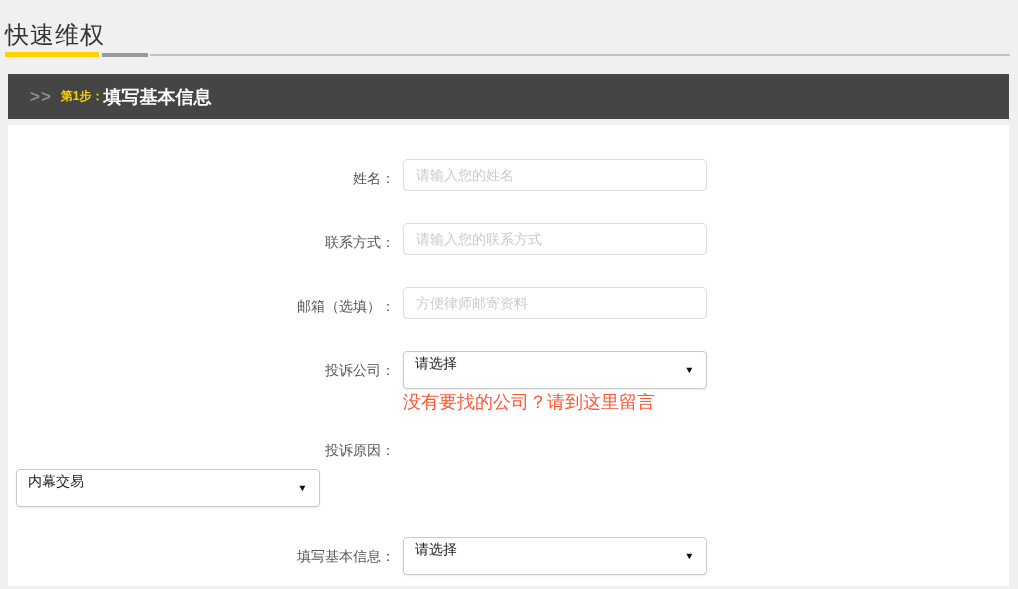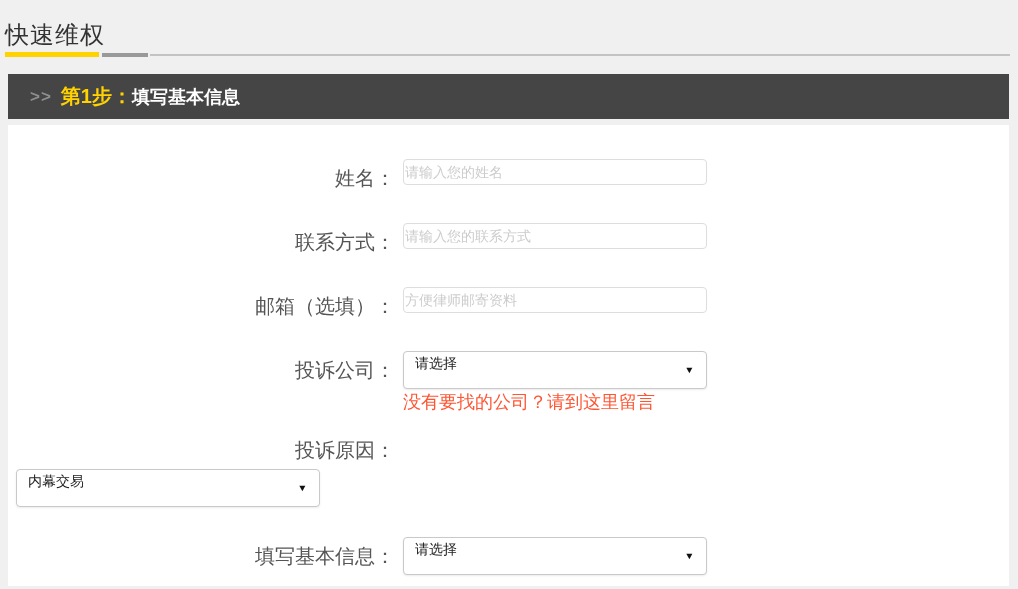--- a/index.html
+++ b/index.html
@@ -23,40 +23,40 @@
 
   
   .step-bar {
     margin: 17px 9px 6px 8px; height: 45px; background: #454545;
     display: flex; align-items: center; padding-left: 22px;
   }
   .chevrons {
     color: #8f8f8f; font-size: 17px; font-weight: bold;
     letter-spacing: 1px; margin-right: 9px;
   }
-  .step-highlight { color: #ffd200; font-size: 20px; font-weight: bold; }
+  .step-highlight { color: #ffd200; font-size: 12px; font-weight: bold; }
   .step-title { color: #ffffff; font-size: 18px; font-weight: bold; }
 
   
   .panel {
     margin: 0 9px 0 8px; background: #ffffff;
     height: 461px; padding-top: 34px;
   }
   .form-row { display: flex; margin-bottom: 26px; }
   .form-row.mb-sm { margin-bottom: 20px; }
   .form-row.mb-lg { margin-bottom: 30px; flex-direction: column; }
   .form-label {
     width: 387px; flex-shrink: 0; text-align: right;
-    font-size: 20px; color: #555; line-height: 38px;
+    font-size: 14px; color: #555; line-height: 38px;
   }
   .control-col { display: flex; flex-direction: column; margin-left: 8px; }
   .text-input {
-    width: 304px; height: 26px;
+    width: 304px; height: 32px;
     border: 1px solid #ddd; border-radius: 4px;
-    padding: 0 1px; font-size: 14px; color: #333;
+    padding: 0 12px; font-size: 14px; color: #333;
     font-family: "Liberation Sans", "DejaVu Sans", sans-serif;
     outline: none; background: #fff;
   }
   .text-input::placeholder { color: #ccc; }
   .select-wrap { position: relative; width: 304px; height: 38px; }
   .select-box {
     appearance: none; -webkit-appearance: none; -moz-appearance: none;
     width: 100%; height: 38px;
     border: 1px solid #c9c9c9; border-radius: 4px;
     background: #fff; padding: 0 24px 15px 11px;

